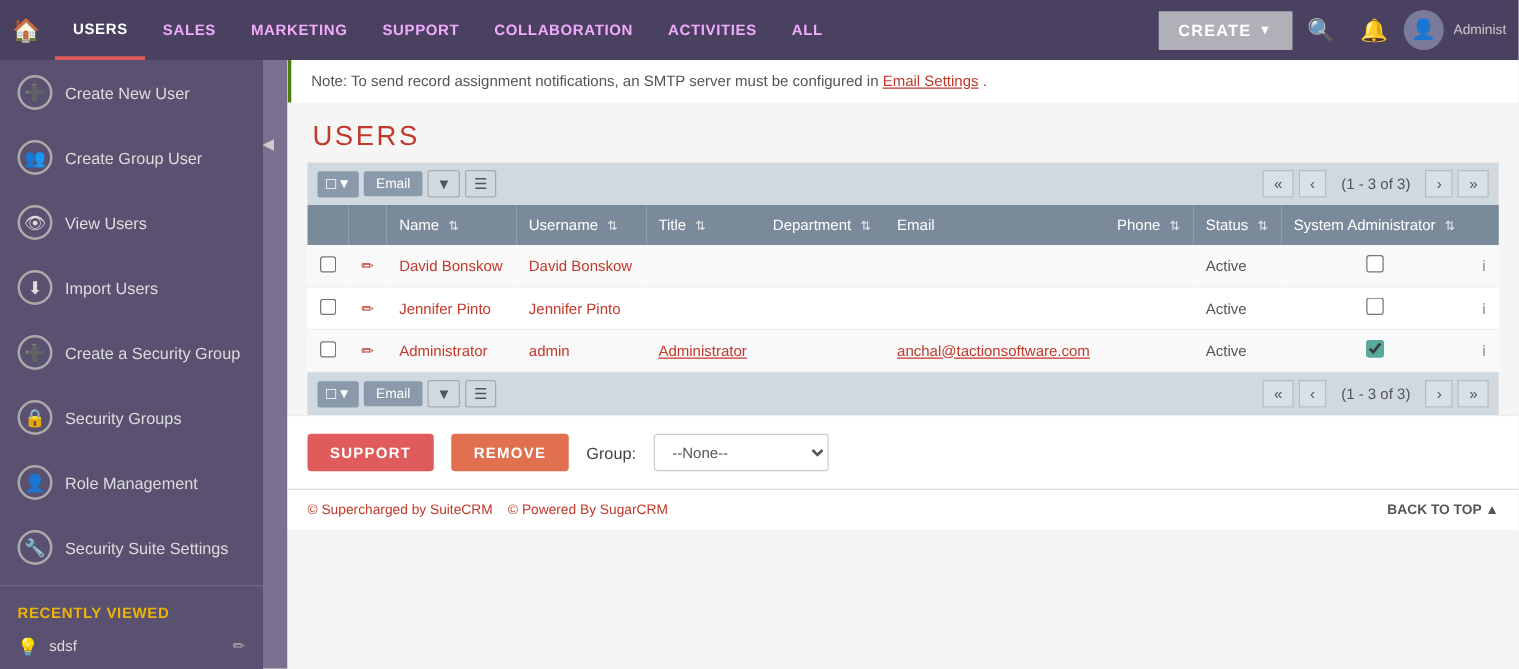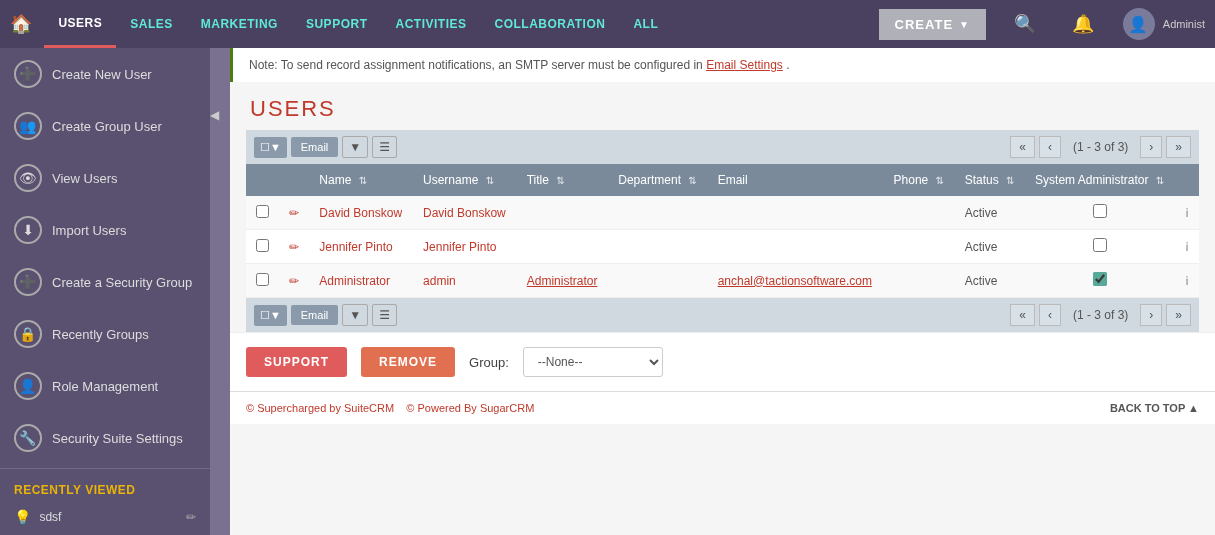--- a/index.html
+++ b/index.html
@@ -18,40 +18,40 @@
       color: #fff;
       font-size: 18px;
       margin-right: 12px;
       cursor: pointer;
     }
     .nav-items {
       display: flex;
       gap: 0;
     }
     .nav-item {
-      color: #5eead4;
+      color: #f0abfc;
       font-size: 12px;
       font-weight: bold;
       letter-spacing: 0.5px;
       padding: 0 14px;
       height: 48px;
       display: flex;
       align-items: center;
       cursor: pointer;
       text-transform: uppercase;
     }
     .nav-item.active {
       color: #fff;
       border-bottom: 3px solid #e05c5c;
     }
     .top-nav-right {
       margin-left: auto;
       display: flex;
       align-items: center;
-      gap: 20px;
+      gap: 4px;
     }
     .create-btn {
       background: #b0b0b8;
       color: #fff;
       border: none;
       padding: 8px 16px;
       font-size: 13px;
       font-weight: bold;
       letter-spacing: 1px;
       cursor: pointer;
@@ -365,22 +365,22 @@
 </head>
 <body>
 
 <div class="top-nav">
   <span class="home-icon">🏠</span>
   <div class="nav-items">
     <div class="nav-item active">USERS</div>
     <div class="nav-item">SALES</div>
     <div class="nav-item">MARKETING</div>
     <div class="nav-item">SUPPORT</div>
+    <div class="nav-item">COLLABORATION</div>
     <div class="nav-item">ACTIVITIES</div>
-    <div class="nav-item">COLLABORATION</div>
     <div class="nav-item">ALL</div>
   </div>
   <div class="top-nav-right">
     <button class="create-btn">
       <span>CREATE</span>
       <span class="arrow">▼</span>
     </button>
     <button class="icon-btn">🔍</button>
     <button class="icon-btn">🔔</button>
     <div style="display:flex;align-items:center;gap:4px;">
@@ -408,21 +408,21 @@
     <div class="sidebar-item">
       <div class="si-icon">⬇</div>
       <span>Import Users</span>
     </div>
     <div class="sidebar-item">
       <div class="si-icon">➕</div>
       <span>Create a Security Group</span>
     </div>
     <div class="sidebar-item">
       <div class="si-icon">🔒</div>
-      <span>Recently Groups</span>
+      <span>Security Groups</span>
     </div>
     <div class="sidebar-item">
       <div class="si-icon">👤</div>
       <span>Role Management</span>
     </div>
     <div class="sidebar-item">
       <div class="si-icon">🔧</div>
       <span>Security Suite Settings</span>
     </div>
 

